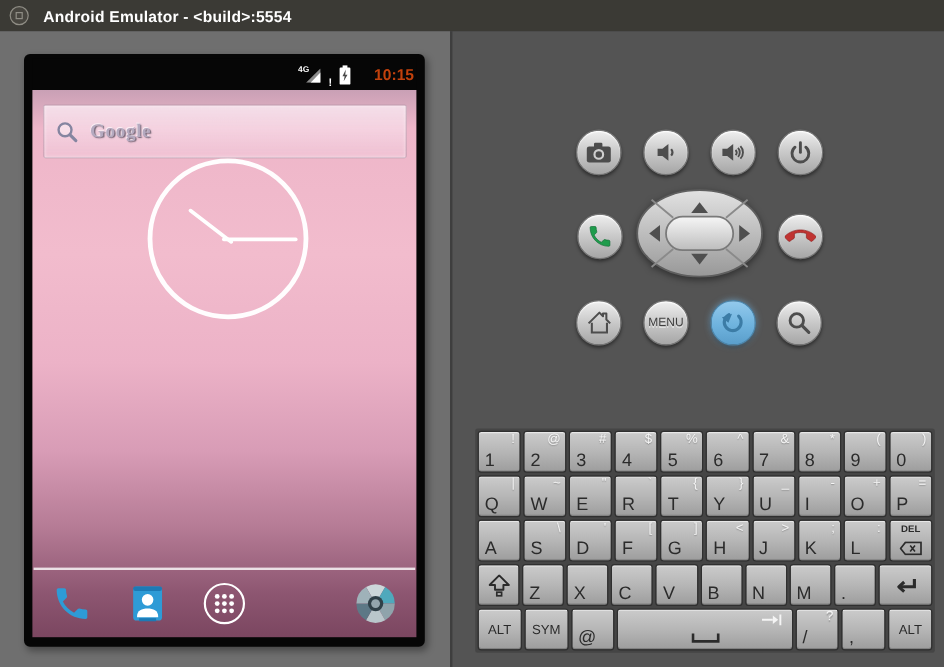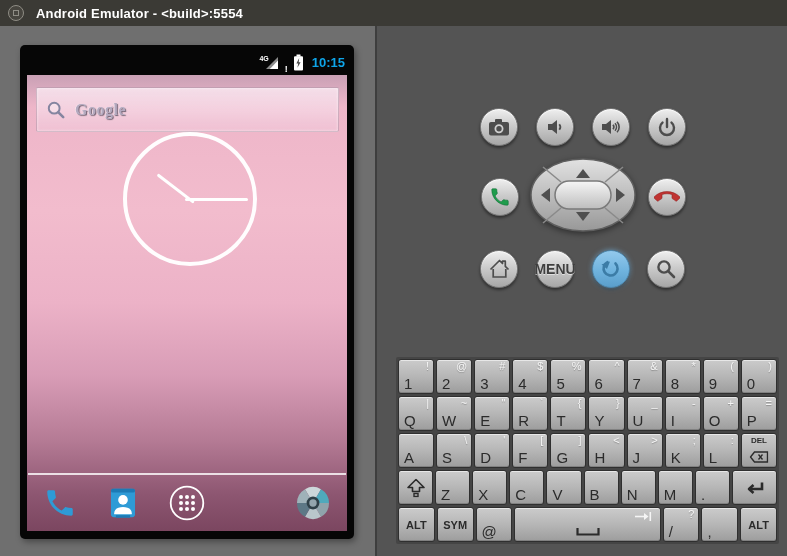--- a/index.html
+++ b/index.html
@@ -18,21 +18,21 @@
   .left-pane  { width:375px; background:var(--left-panel-bg,#6f6f6f); position:relative; }
   .right-pane { flex:1; background:var(--right-panel-bg,#545454); border-left:2px solid #3e3e3e; position:relative; }
 
   
   .device { position:absolute; left:20px; top:19px; width:334px; height:494px; background:#060606;
             border-radius:5px; padding:4px 7px 8px 7px; box-shadow:2px 3px 6px rgba(0,0,0,0.35); }
   .statusbar { height:26px; display:flex; align-items:center; justify-content:flex-end; gap:5px; padding-right:2px; background:#060606; }
   .signal { display:flex; align-items:flex-end; }
   .net-label { color:#fff; font-size:7px; font-weight:bold; margin-right:-3px; margin-bottom:7px; z-index:1; }
   .net-alert { color:#fff; font-size:9px; font-weight:bold; margin-left:1px; align-self:flex-end; margin-bottom:1px; }
-  .clock-text { color:#0ea5e9; font-size:13px; font-weight:600; margin-left:3px; }
+  .clock-text { color:#c2410c; font-size:13px; font-weight:600; margin-left:14px; }
 
   .wallpaper { position:relative; height:456px; overflow:hidden;
      background:linear-gradient(180deg,#c9a0b5 0%, var(--wallpaper-top,#eeb6c9) 7%, #f2bccd 30%,
                 #ecb2c7 50%, #d89cb6 66%, #b57b95 80%, #8d5671 92%, var(--wallpaper-bottom,#7b4660) 100%); }
 
   .search-bar { position:absolute; left:9px; right:8px; top:12px; height:45px; border-radius:2px;
       background:linear-gradient(180deg, rgba(252,236,244,0.80), rgba(240,202,220,0.45));
       border:1px solid rgba(120,100,120,0.30); box-shadow:inset 0 0 3px rgba(255,255,255,0.6);
       display:flex; align-items:center; gap:9px; padding:0 9px; }
   .google-logo { font-family:"Liberation Serif", serif; font-size:16px; font-weight:bold; color:#b4a9bf;
@@ -49,33 +49,33 @@
   .dock-icon { position:absolute; bottom:10px; width:36px; height:36px; display:flex; align-items:center; justify-content:center; }
 
   
   .ctrl { position:absolute; transform:translate(-50%,-50%); }
   .circle-btn { width:38px; height:38px; border-radius:50%;
       background:linear-gradient(180deg,#efefef 0%, #cccccc 45%, #a6a6a6 100%);
       border:1px solid #757575; box-shadow:0 2px 3px rgba(0,0,0,0.45), inset 0 1px 1px rgba(255,255,255,0.9);
       display:flex; align-items:center; justify-content:center; cursor:pointer; }
   .circle-btn.back { background:linear-gradient(180deg,#93c9ec 0%, var(--back-highlight,#6fb3de) 55%, #5a9ecb 100%);
       border-color:#4d87ad; box-shadow:0 0 5px rgba(120,185,230,0.65), 0 2px 3px rgba(0,0,0,0.4); }
-  .menu-text { font-size:14px; font-weight:bold; color:#3f3f3f; text-shadow:0 1px 0 rgba(255,255,255,0.5); }
+  .menu-text { font-size:10px; font-weight:normal; color:#3f3f3f; text-shadow:0 1px 0 rgba(255,255,255,0.5); }
 
   
   .keyboard { position:absolute; left:19px; top:331px; width:383px; background:#454545; padding:2px; border-radius:2px; }
   .kb-row { display:flex; gap:2px; margin-bottom:2px; height:35px; }
   .kb-row:last-child { margin-bottom:0; }
   .key { flex:1; position:relative; border:1px solid #2f2f2f; border-radius:3px; cursor:pointer;
       background:linear-gradient(180deg,#cbcbcb 0%, #b6b6b6 50%, #9d9d9d 100%);
       box-shadow:inset 0 1px 0 rgba(255,255,255,0.55), inset 0 -1px 0 rgba(0,0,0,0.18); }
   .k-main { position:absolute; left:5px; bottom:1px; font-size:15px; color:#2b2b2b; }
   .k-shift { position:absolute; right:4px; top:0px; font-size:11px; color:#f5f5f5; text-shadow:0 1px 1px rgba(0,0,0,0.25); }
   .center-label { position:absolute; inset:0; display:flex; align-items:center; justify-content:center;
-      font-size:11px; font-weight:bold; color:#2b2b2b; }
+      font-size:11px; font-weight:normal; color:#2b2b2b; }
   .del-top { position:absolute; top:2px; left:0; right:0; text-align:center; font-size:8px; font-weight:bold; color:#2b2b2b; }
   .del-svg { position:absolute; left:50%; bottom:4px; transform:translateX(-50%); }
   .shift-svg, .enter-svg { position:absolute; left:50%; top:50%; transform:translate(-50%,-50%); }
   .space-svg { position:absolute; left:50%; bottom:5px; transform:translateX(-50%); }
   .tab-svg { position:absolute; right:8px; top:3px; }
 </style>
 </head>
 <body>
 
 <div class="window">

